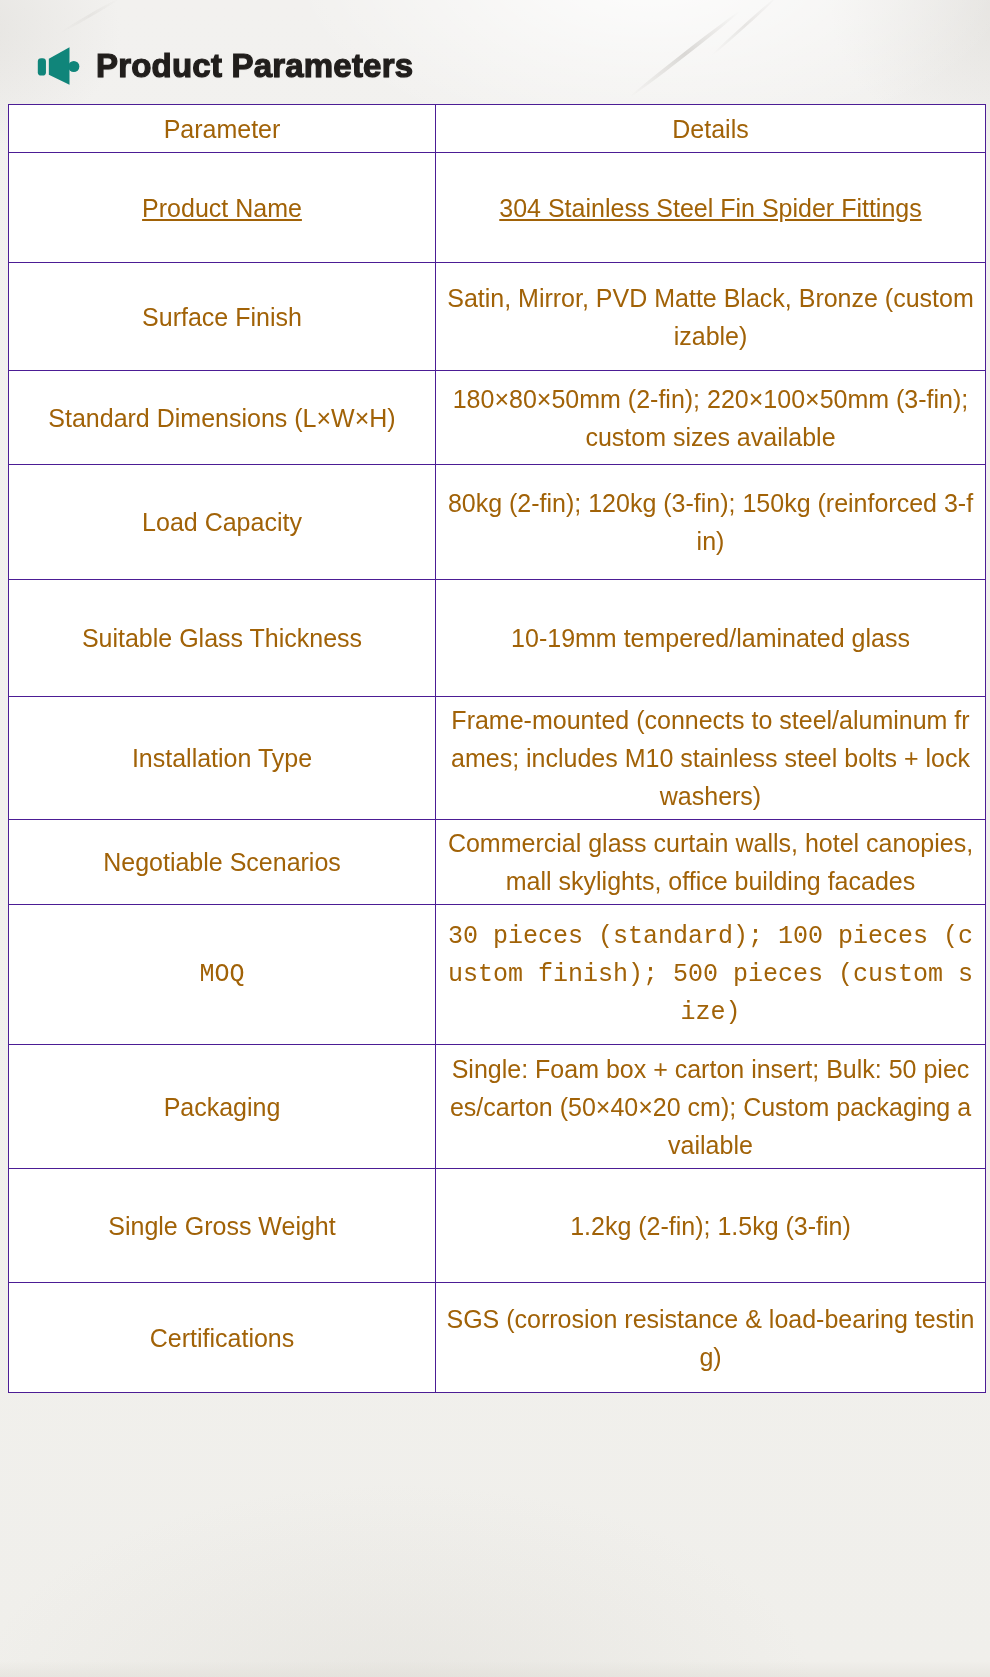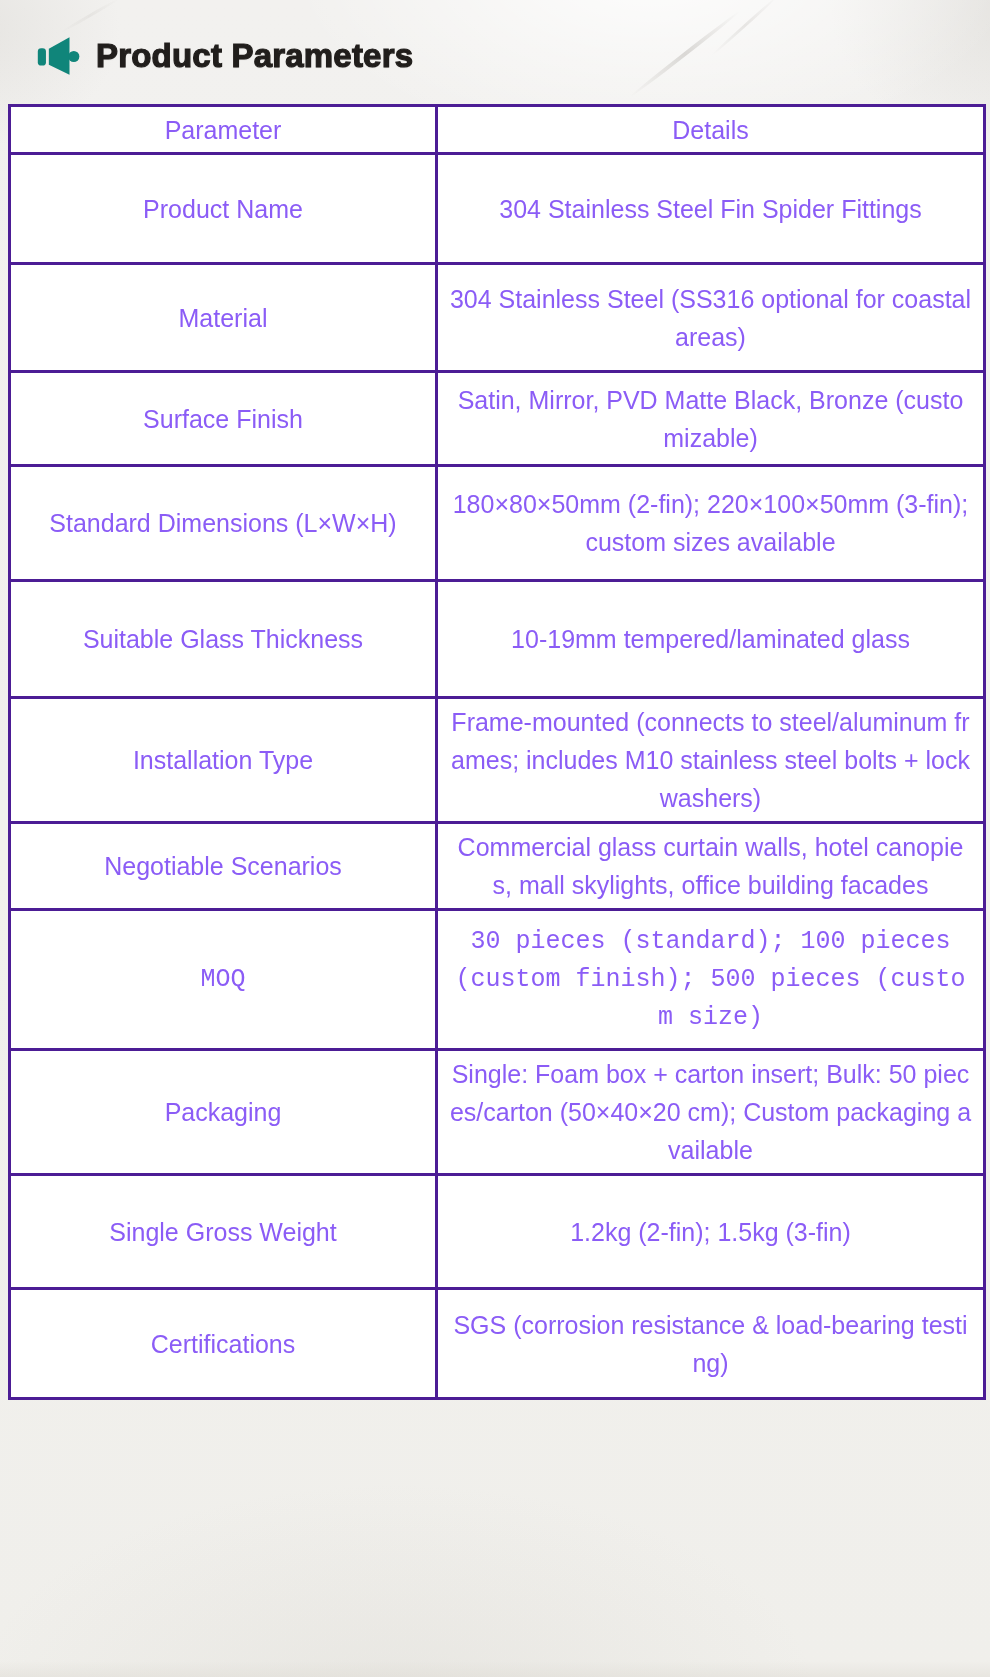--- a/index.html
+++ b/index.html
@@ -20,47 +20,47 @@
   }
   .vein{position:absolute;border-radius:50%;
     background:linear-gradient(90deg, rgba(148,143,136,0) 0%, rgba(148,143,136,.30) 50%, rgba(148,143,136,0) 100%);}
   .v1{width:140px;height:4px;left:615px;top:52px;transform:rotate(-38deg);}
   .v2{width:90px;height:3px;left:700px;top:24px;transform:rotate(-42deg);opacity:.6;}
   .v3{width:70px;height:3px;left:55px;top:14px;transform:rotate(-30deg);opacity:.35;}
   .floor{position:absolute;left:0;right:0;bottom:0;height:16px;
     background:linear-gradient(rgba(230,228,222,.0), rgba(225,222,215,.55));}
 
   
-  .sec-header{position:absolute;left:33px;top:32px;display:flex;align-items:center;gap:15px;}
+  .sec-header{position:absolute;left:33px;top:42px;display:flex;align-items:center;gap:15px;}
   .sec-header .icon{width:48px;height:48px;display:inline-flex;align-items:center;justify-content:center;}
   .sec-title{
     margin:0;font-size:33px;line-height:48px;font-weight:700;color:#211e1c;
     letter-spacing:.2px;
     -webkit-text-stroke:1.2px #211e1c;
     text-shadow:0 1px 1px rgba(0,0,0,.18);
   }
 
   
   table.params{
     position:absolute;left:8px;top:104px;width:978px;
     border-collapse:collapse;table-layout:fixed;
     background:#b1b5bb;
   }
   .params col.c1{width:427px;}
   .params th,.params td{
-    border:3px solid #4c1d95;background:#ffffff;
+    border:1px solid #4c1d95;background:#ffffff;
     box-sizing:border-box;
     text-align:center;vertical-align:middle;
-    color:#8b5cf6;font-size:25px;line-height:38px;
+    color:#a16207;font-size:25px;line-height:38px;
     padding:4px 10px;
     font-weight:400;
   }
   .params thead th{height:48px;padding:2px 10px;}
   .params td.detail{word-break:break-all;}
-  .params tbody tr:nth-child(1)  td{height:110px;}
+  .params tbody tr:nth-child(1)  td{height:110px;text-decoration:underline;}
   .params tbody tr:nth-child(2)  td{height:108px;}
   .params tbody tr:nth-child(3)  td{height:94px;}
   .params tbody tr:nth-child(4)  td{height:115px;}
   .params tbody tr:nth-child(5)  td{height:117px;}
   .params tbody tr:nth-child(6)  td{height:95px;}
   .params tbody tr:nth-child(7)  td{height:80px;}
   .params tbody tr:nth-child(8)  td{height:140px;font-family:Liberation Mono, monospace;}
   .params tbody tr:nth-child(9)  td{height:124px;}
   .params tbody tr:nth-child(10) td{height:114px;}
   .params tbody tr:nth-child(11) td{height:110px;}
@@ -98,30 +98,30 @@
         <th>Parameter</th>
         <th>Details</th>
       </tr>
     </thead>
     <tbody>
       <tr>
         <td class="param">Product Name</td>
         <td class="detail">304 Stainless Steel Fin Spider Fittings</td>
       </tr>
       <tr>
-        <td class="param">Material</td>
-        <td class="detail">304 Stainless Steel (SS316 optional for coastal areas)</td>
-      </tr>
-      <tr>
         <td class="param">Surface Finish</td>
         <td class="detail">Satin, Mirror, PVD Matte Black, Bronze (customizable)</td>
       </tr>
       <tr>
         <td class="param">Standard Dimensions (L×W×H)</td>
         <td class="detail">180×80×50mm (2-fin); 220×100×50mm (3-fin); custom sizes available</td>
+      </tr>
+      <tr>
+        <td class="param">Load Capacity</td>
+        <td class="detail">80kg (2-fin); 120kg (3-fin); 150kg (reinforced 3-fin)</td>
       </tr>
       <tr>
         <td class="param">Suitable Glass Thickness</td>
         <td class="detail">10-19mm tempered/laminated glass</td>
       </tr>
       <tr>
         <td class="param">Installation Type</td>
         <td class="detail">Frame-mounted (connects to steel/aluminum frames; includes M10 stainless steel bolts + lock washers)</td>
       </tr>
       <tr>

